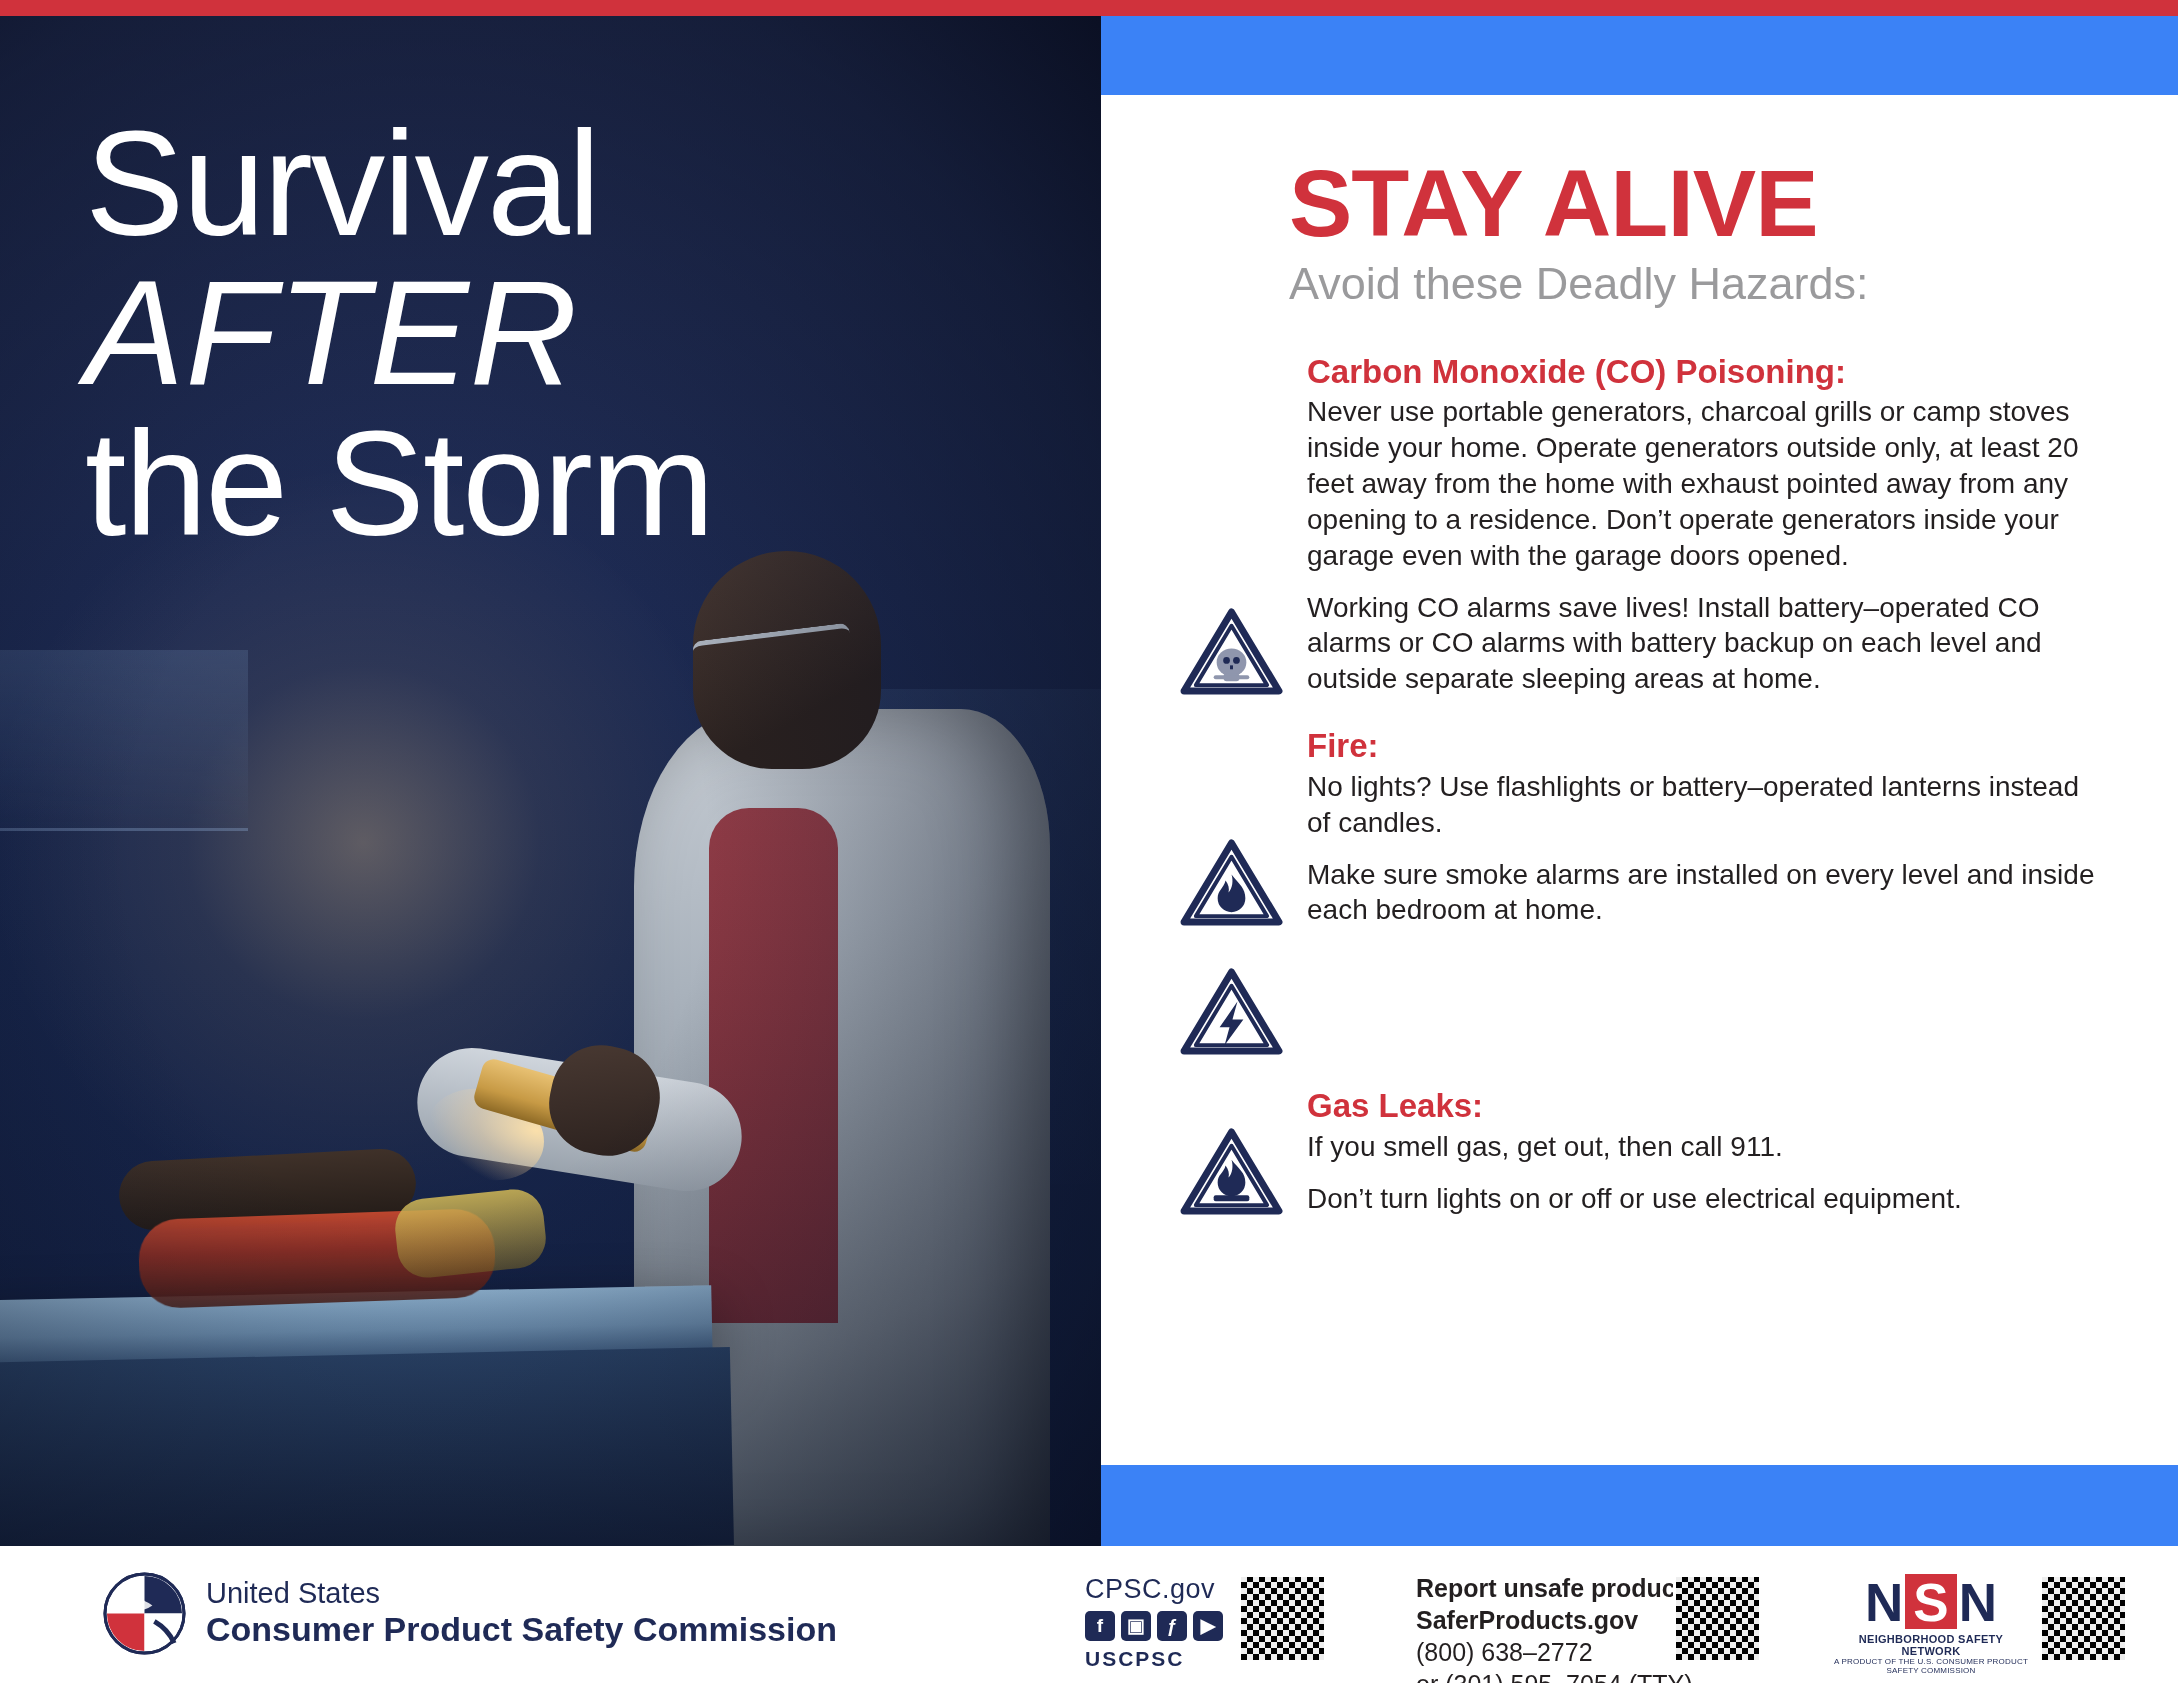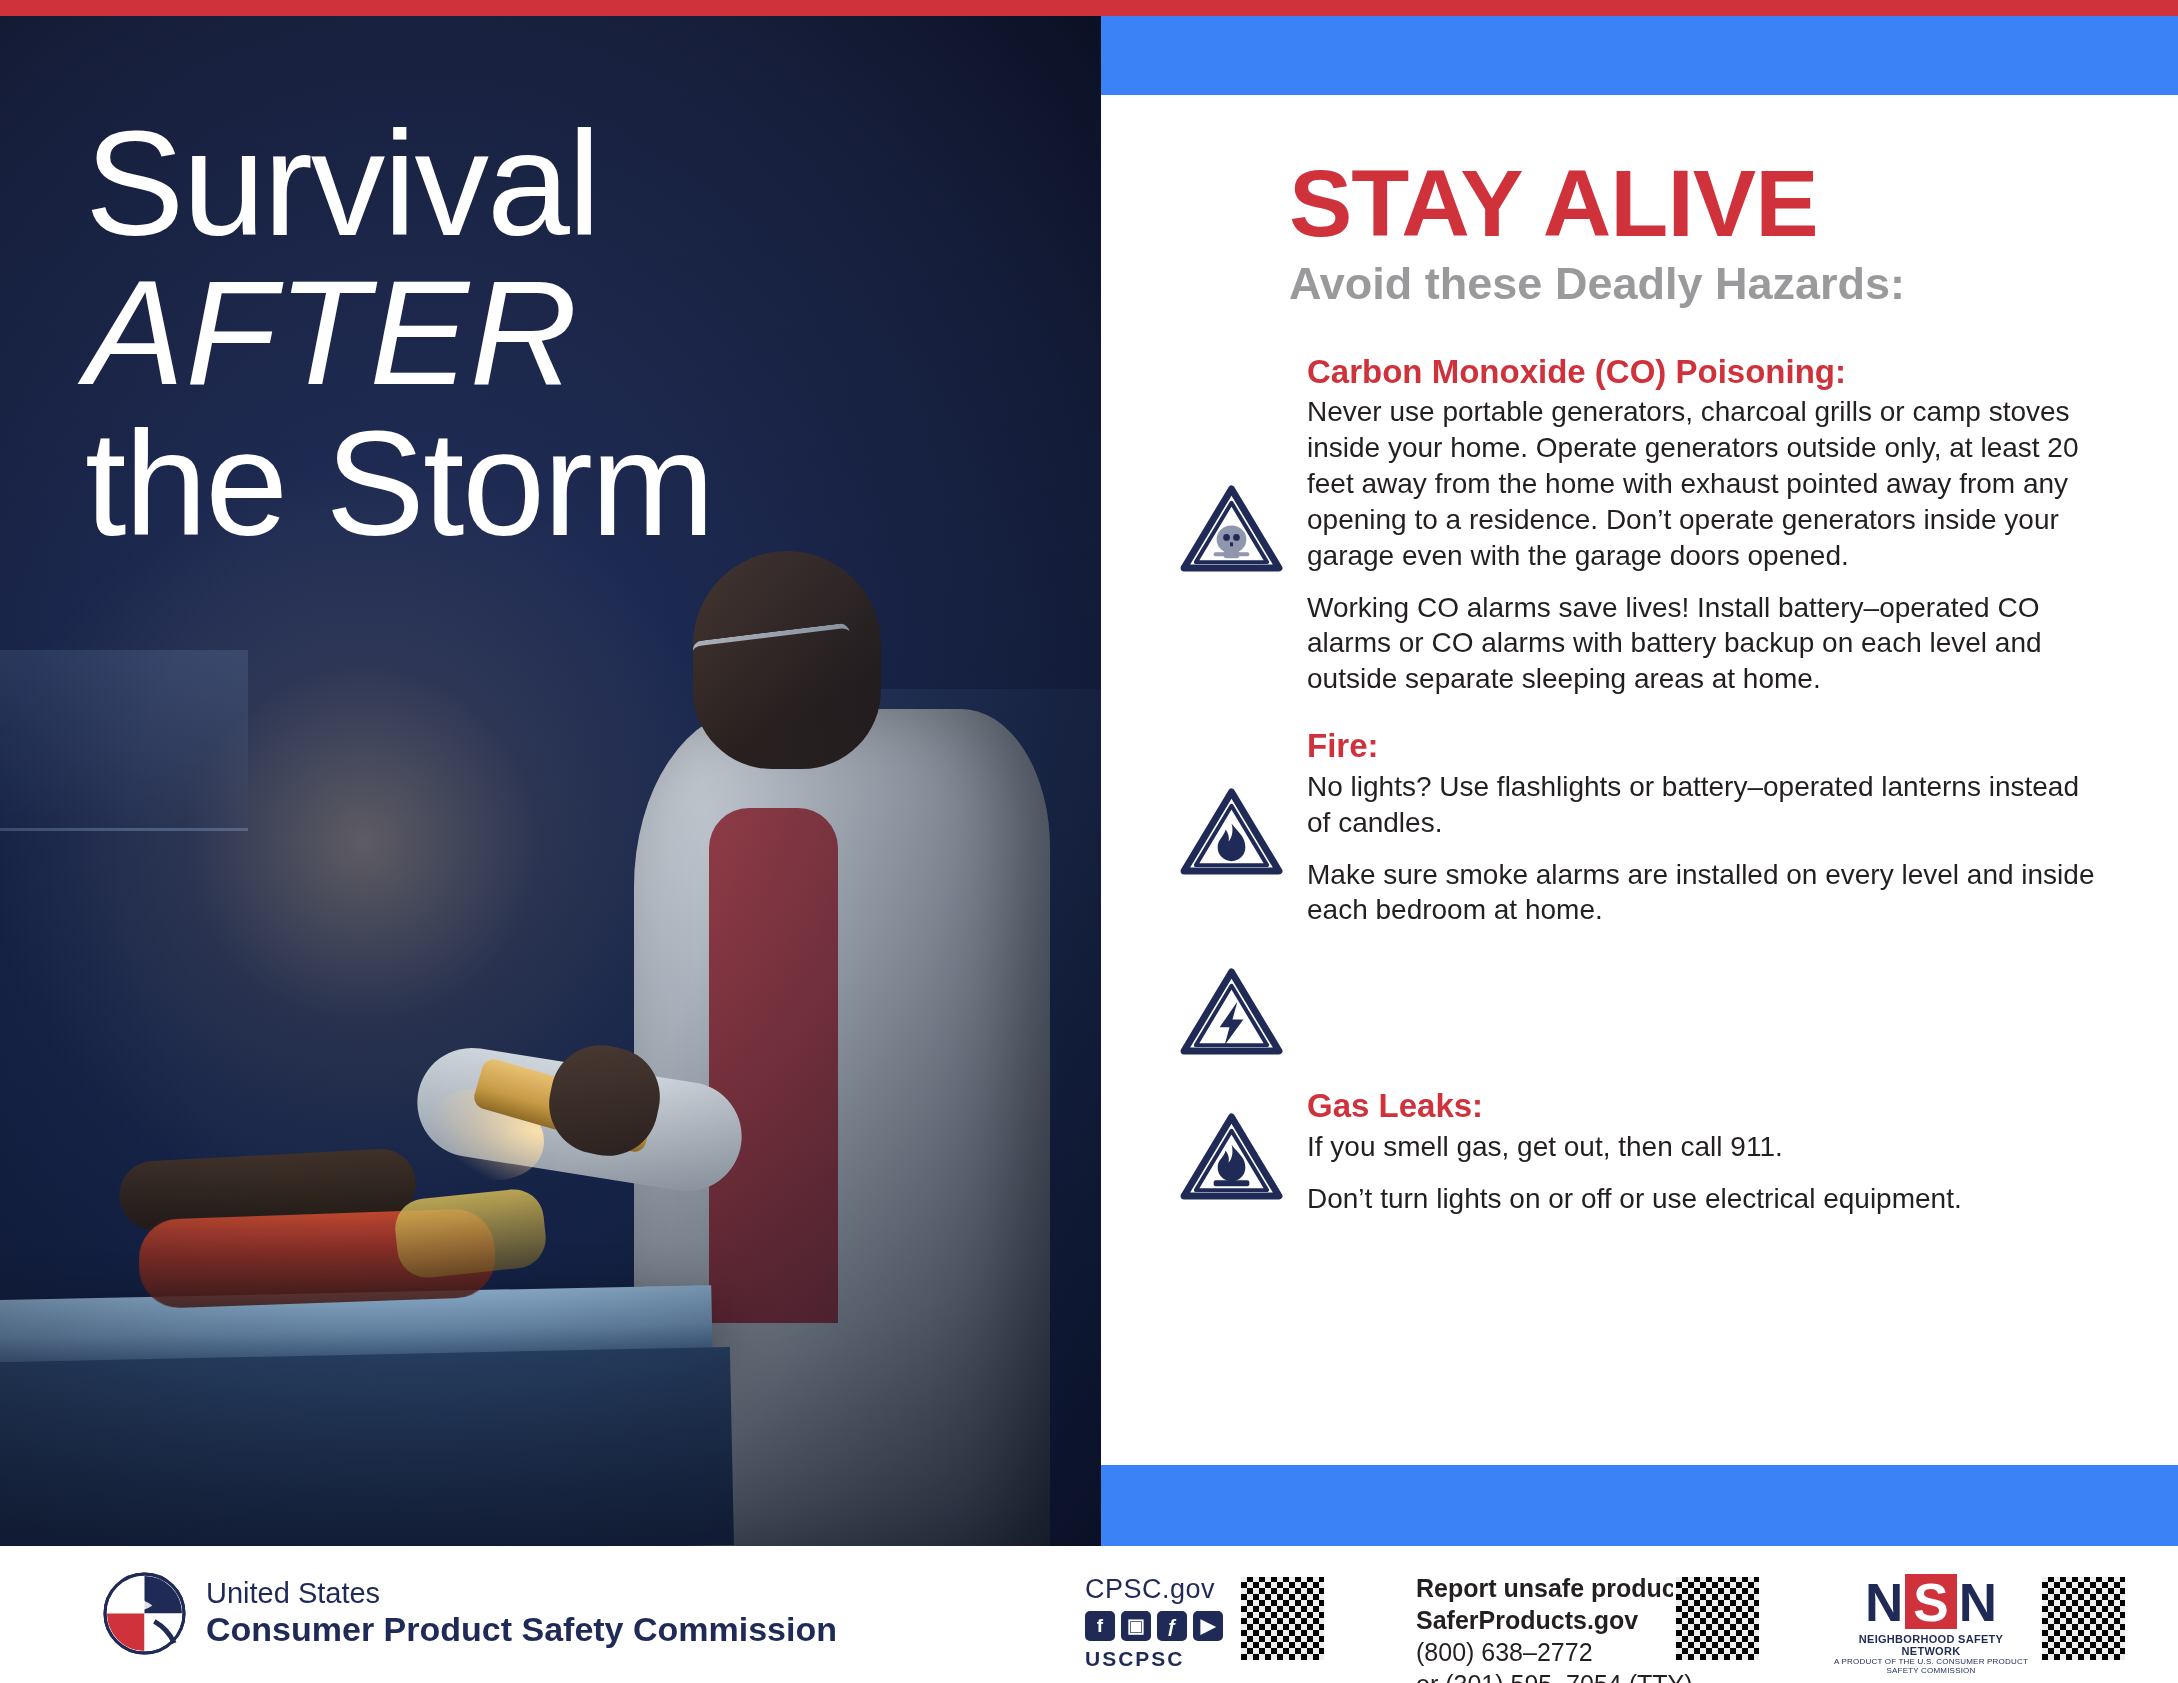--- a/index.html
+++ b/index.html
@@ -214,27 +214,27 @@
     color: #d0323c;
     font-size: 95px;
     font-weight: bold;
     letter-spacing: -1px;
     line-height: 1.0;
     margin: 0 0 8px 109px;
   }
   .subhead {
     color: #9a9a9c;
     font-size: 45px;
-    font-weight: bold;
+    font-weight: normal;
     line-height: 1.1;
     margin: 4px 0 44px 109px;
   }
   .hazard {
     display: flex;
-    align-items: center;
+    align-items: flex-end;
     margin-bottom: 30px;
   }
   .hazard .icon-wrap {
     width: 119px;
     flex: 0 0 119px;
     padding-top: 8px;
   }
   .hazard .icon-wrap svg {
     display: block;
   }

